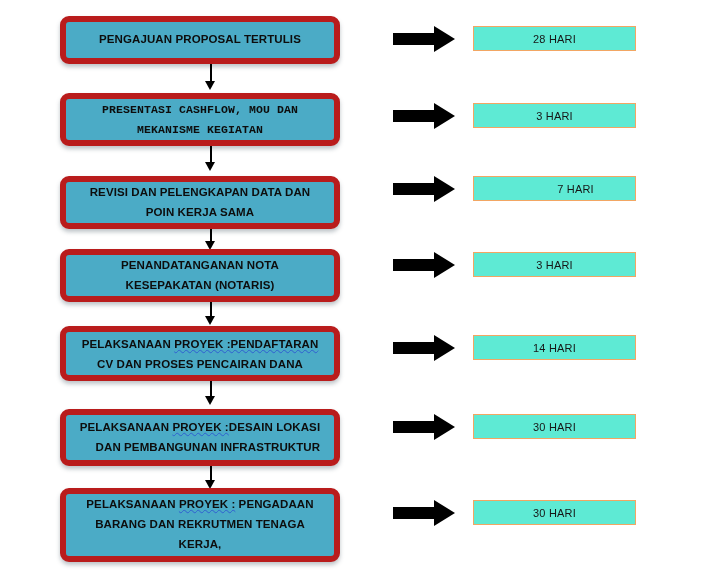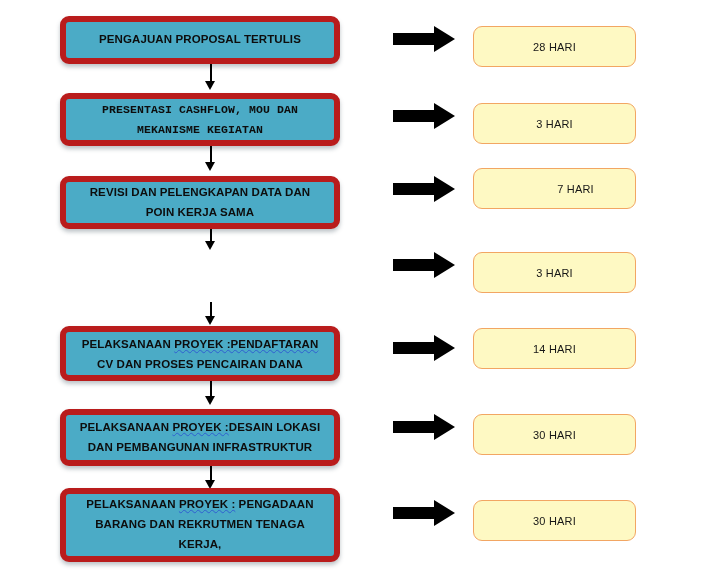--- a/index.html
+++ b/index.html
@@ -102,25 +102,25 @@
     border-top: 13px solid transparent;
     border-bottom: 13px solid transparent;
     border-left: 21px solid #000000;
   }
 
   
   .dur-box {
     position: absolute;
     left: 473px;
     width: 163px;
-    height: 41px;
+    height: 25px;
     box-sizing: border-box;
-    background: #fef9c3;
+    background: #5eead4;
     border: 1.4px solid #F2A663;
-    border-radius: 9px;
+    border-radius: 0;
     display: flex;
     align-items: center;
     justify-content: center;
   }
   .dur-label {
     color: #161616;
     font-size: 11px;
     letter-spacing: 0.2px;
   }
 </style>
@@ -162,22 +162,26 @@
 POIN KERJA SAMA</div>
     </div>
     <div class="connector" style="top: 229px; height: 21px;">
       <div class="stem" style="height: 13px;"></div>
       <div class="head"></div>
     </div>
     <div class="block-arrow" style="top: 176px;">
       <div class="shaft"></div>
       <div class="tip"></div>
     </div>
-    <div class="dur-box" style="top: 168px; padding-left: 42px;">
+    <div class="dur-box" style="top: 176px; padding-left: 42px;">
       <span class="dur-label">7 HARI</span>
+    </div>
+    <div class="proc-box" style="top: 249px; height: 53px;">
+      <div class="proc-label">PENANDATANGANAN NOTA
+KESEPAKATAN (NOTARIS)</div>
     </div>
     <div class="connector" style="top: 302px; height: 23px;">
       <div class="stem" style="height: 15px;"></div>
       <div class="head"></div>
     </div>
     <div class="block-arrow" style="top: 252px;">
       <div class="shaft"></div>
       <div class="tip"></div>
     </div>
     <div class="dur-box" style="top: 252px;">
@@ -188,24 +192,24 @@
 CV DAN PROSES PENCAIRAN DANA</span></div>
     </div>
     <div class="connector" style="top: 381px; height: 24px;">
       <div class="stem" style="height: 16px;"></div>
       <div class="head"></div>
     </div>
     <div class="block-arrow" style="top: 335px;">
       <div class="shaft"></div>
       <div class="tip"></div>
     </div>
-    <div class="dur-box" style="top: 328px;">
+    <div class="dur-box" style="top: 335px;">
       <span class="dur-label">14 HARI</span>
     </div>
-    <div class="proc-box" style="top: 409px; height: 57px;">
+    <div class="proc-box" style="top: 409px; height: 57px; text-align: right;">
       <div class="proc-label"><span>PELAKSANAAN </span><span class="sq">PROYEK :</span><span>DESAIN LOKASI
 DAN PEMBANGUNAN INFRASTRUKTUR</span></div>
     </div>
     <div class="connector" style="top: 466px; height: 23px;">
       <div class="stem" style="height: 15px;"></div>
       <div class="head"></div>
     </div>
     <div class="block-arrow" style="top: 414px;">
       <div class="shaft"></div>
       <div class="tip"></div>

